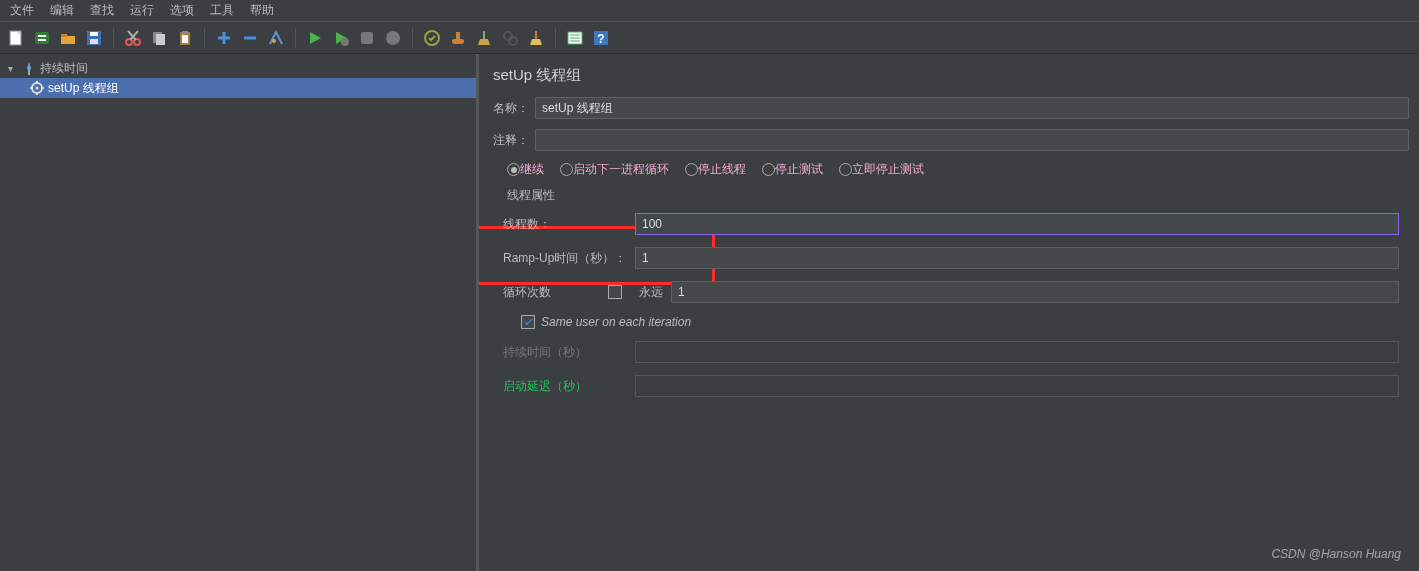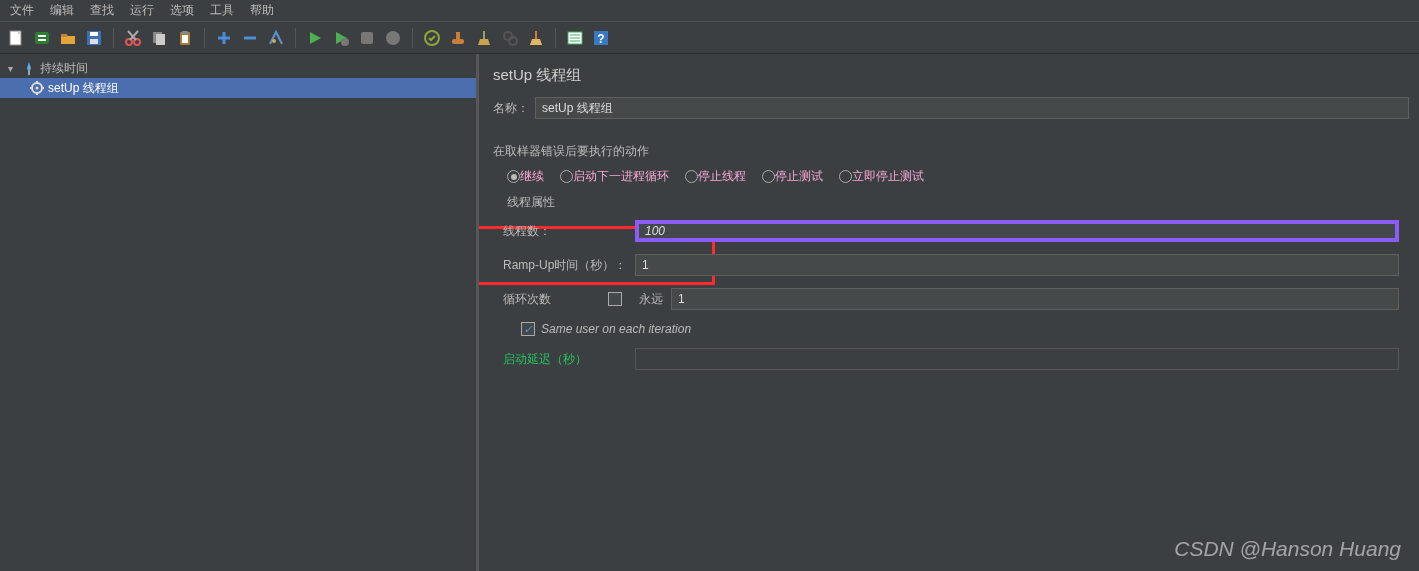--- a/index.html
+++ b/index.html
@@ -81,21 +81,21 @@
   position: relative;
 }
 .form-title {
   font-size: 15px;
   color: #d0d0d0;
   margin-bottom: 12px;
 }
 .form-row {
   display: flex;
   align-items: center;
-  margin-bottom: 24px;
+  margin-bottom: 10px;
 }
 .form-row .lbl {
   width: 42px;
   color: #bbbbbb;
 }
 .form-row input[type=text] {
   flex: 1;
   height: 22px;
   background: #45494a;
   border: 1px solid #5e6060;
@@ -164,23 +164,22 @@
   flex: 1;
   height: 22px;
   background: #45494a;
   border: 1px solid #5e6060;
   color: #ddd;
   padding: 0 6px;
   font-size: 12px;
   outline: none;
 }
 .prop-row input[type=text].focus {
-  border: 4px solid #8b5cf6;
+  border: 1px solid #8b5cf6;
   background: #43494b;
-  font-style: italic;
 }
 .prop-row input[type=text][disabled] {
   background: #3c3f41;
   border: 1px solid #555;
   color: #666;
 }
 .cb-row {
   display: flex;
   align-items: center;
   gap: 6px;
@@ -213,21 +212,21 @@
   display: flex;
   align-items: center;
   gap: 17px;
   margin-right: 8px;
 }
 .watermark {
   position: absolute;
   right: 18px;
   bottom: 10px;
   color: rgba(230,230,230,0.6);
-  font-size: 21px;
+  font-size: 12px;
   font-style: italic;
   pointer-events: none;
 }
 svg { display: block; }
 </style>
 </head>
 <body>
 
 <div class="menubar">
   <div class="menubar-item">文件</div>
@@ -402,22 +401,25 @@
   </div>
 
   <div class="form-panel">
     <div class="redbox"></div>
     <div class="form-title">setUp 线程组</div>
 
     <div class="form-row">
       <span class="lbl">名称：</span>
       <input type="text" value="setUp 线程组" style="">
     </div>
-
-    <div class="group-label">在取样器错误后要执行的动作</div>
+    <div class="form-row">
+      <span class="lbl">注释：</span>
+      <input type="text" value="" style="">
+    </div>
+
     <div class="radio-row">
       <div class="radio-item">
           <span class="radio checked"></span>
           <span>继续</span>
         </div>
       <div class="radio-item">
           <span class="radio"></span>
           <span>启动下一进程循环</span>
         </div>
       <div class="radio-item">
@@ -455,20 +457,24 @@
         </span>
         <input type="text" value="1" style="">
       </div>
 
       <div class="cb-row">
         <span class="checkbox checked"></span>
         <span>Same user on each iteration</span>
       </div>
 
 
+      <div class="prop-row">
+        <span class="plbl" style="color:#777">持续时间（秒）</span>
+        <input type="text" disabled="" style="">
+      </div>
 
       <div class="prop-row">
         <span class="plbl" style="color:#22c55e">启动延迟（秒）</span>
         <input type="text" disabled="" style="">
       </div>
     </div>
   </div>
 </div>
 
 <div class="watermark">CSDN @Hanson Huang</div>

